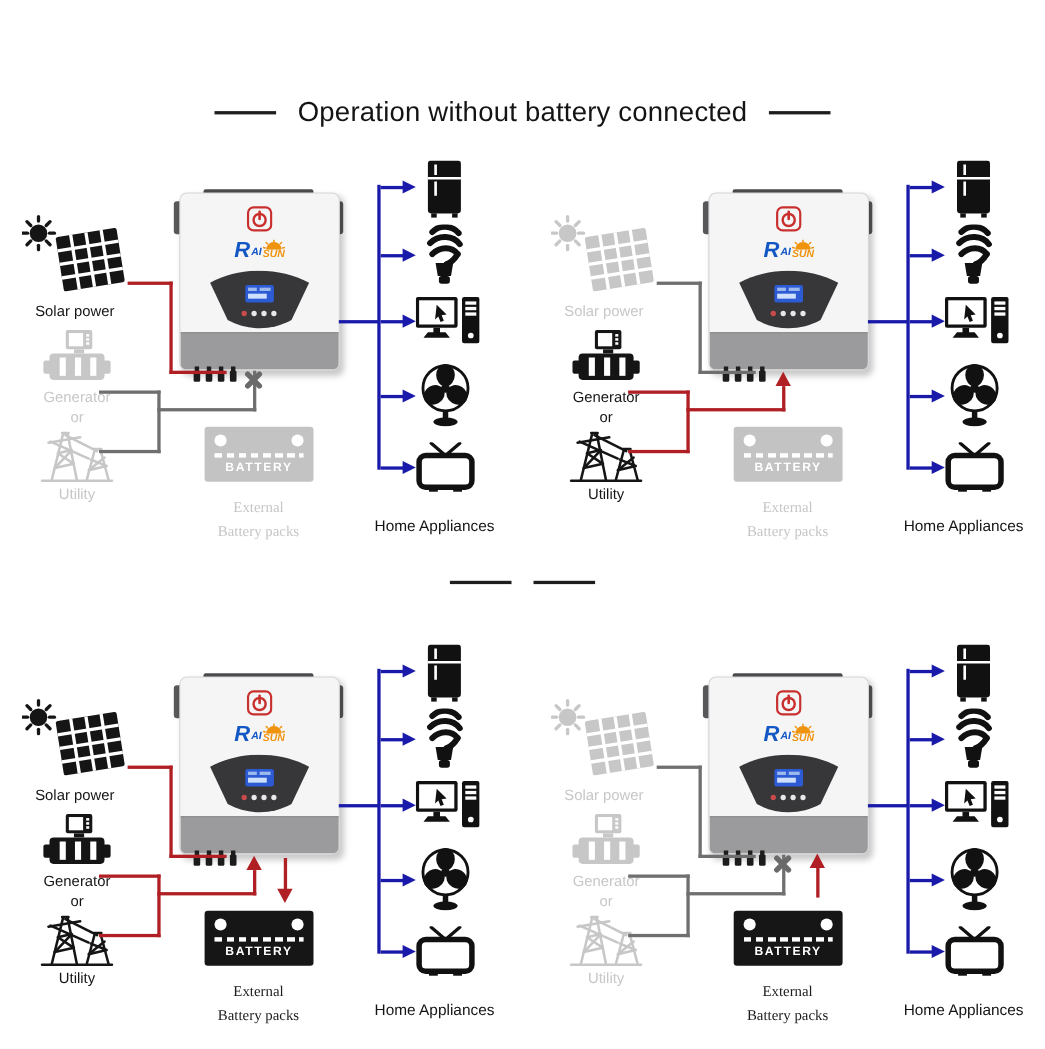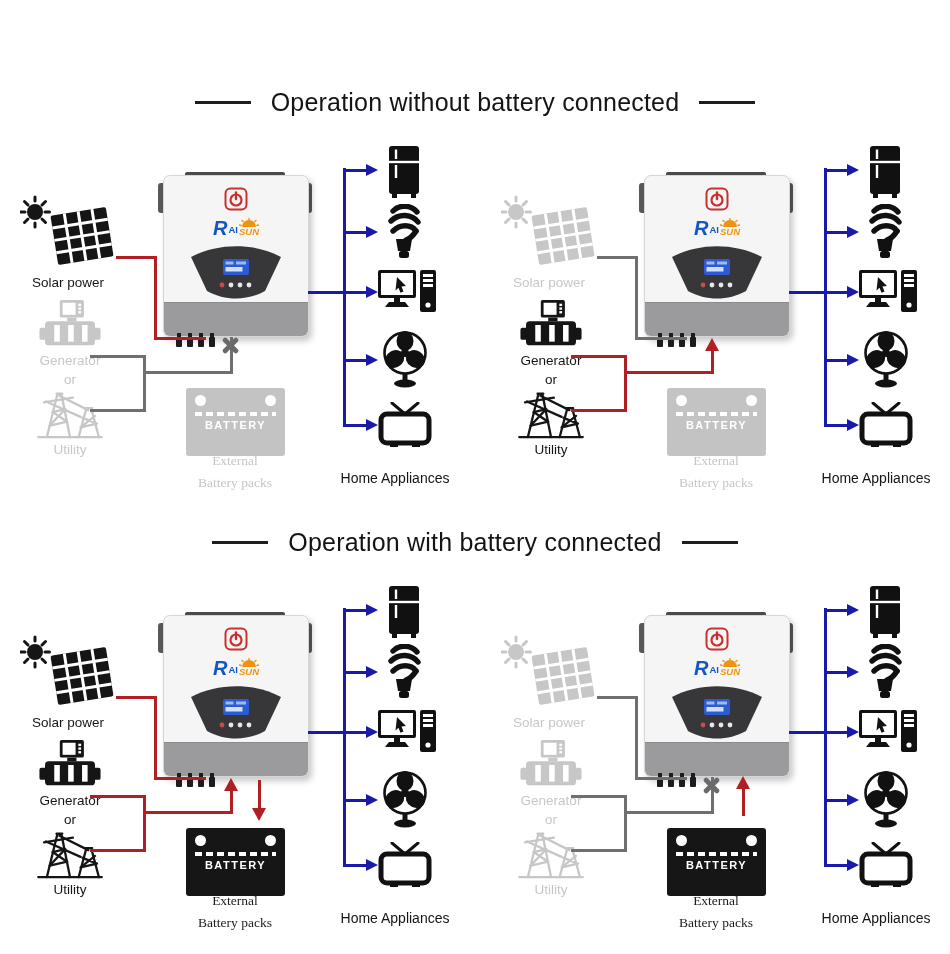--- a/index.html
+++ b/index.html
@@ -23,29 +23,29 @@
   
   .inv{position:absolute;left:163px;top:35px;width:144px;height:172px;}
   .inv-rail{position:absolute;left:22px;top:-3px;width:100px;height:5px;background:#4c4c4e;border-radius:2px;}
   .inv-tab{position:absolute;top:8px;width:10px;height:30px;background:#59595b;border-radius:3px;}
   .inv-tab.tl{left:-5px;} .inv-tab.tr{right:-5px;}
   .inv-body{position:absolute;left:0;top:0;width:144px;height:160px;background:#f5f5f6;
             border:1px solid #d6d6d8;border-radius:7px;box-shadow:3px 4px 6px rgba(0,0,0,.22);overflow:hidden;}
   .inv-power{position:absolute;left:60px;top:11px;width:24px;height:24px;}
   .inv-logo{position:absolute;left:0;top:42px;width:100%;display:flex;justify-content:center;align-items:flex-end;gap:1px;}
   .lr{font-size:20px;font-weight:bold;font-style:italic;color:#1257c4;line-height:.9;}
-  .lai{font-size:9.5px;font-weight:bold;color:#1257c4;padding-bottom:2px;}
+  .lai{font-size:9.5px;font-weight:bold;font-style:italic;color:#1257c4;padding-bottom:2px;}
   .lsw{display:inline-flex;flex-direction:column;align-items:center;line-height:1;}
   .lsun-ic{width:20px;height:9px;}
   .lsun{font-size:9.5px;font-weight:bold;font-style:italic;color:#f0930c;}
   .inv-display{position:absolute;left:24px;top:70px;width:96px;height:54px;}
   .inv-band{position:absolute;left:0;bottom:0;width:100%;height:33px;background:#9b9b9d;border-top:1px solid #8a8a8c;}
   .inv-terms{position:absolute;left:12px;top:158px;width:46px;height:15px;}
   
-  .battery{position:absolute;left:186px;top:248px;width:99px;height:68px;border-radius:3px;}
+  .battery{position:absolute;left:186px;top:248px;width:99px;height:50px;border-radius:3px;}
   .battery.on{background:#161616;} .battery.off{background:#c3c3c3;}
   .bterm{position:absolute;top:7px;width:11px;height:11px;border-radius:50%;background:#ffffff;}
   .bterm.l{left:9px;} .bterm.r{right:9px;}
   .bdash{position:absolute;left:9px;top:24px;width:81px;height:4px;
          background:repeating-linear-gradient(90deg,#fff 0 7px,transparent 7px 11px);}
   .blabel{position:absolute;left:0;top:31px;width:100%;text-align:center;color:#fff;
           font-size:11px;font-weight:bold;letter-spacing:1.5px;}
   .bat-cap{position:absolute;left:155px;top:310px;width:160px;text-align:center;font-size:13.5px;line-height:1.65;font-family:Liberation Serif, serif;}
   .bat-cap.dark{color:#1c1c1c;} .bat-cap.light{color:#c6c6c6;}
   
@@ -215,21 +215,20 @@
 
 <div class="canvas">
 
   <div class="title-row t1">
     <div class="tdash"></div>
     <div class="title-text">Operation without battery connected</div>
     <div class="tdash"></div>
   </div>
   <div class="title-row t2">
     <div class="tdash"></div>
-    <div class="title-text">Operation with battery connected</div>
     <div class="tdash"></div>
   </div>
 
   <div class="quad q1">
     <div class="src solar-group active">
       <svg class="ic" width="96" height="78">
           <use href="#i-solar"></use>
         </svg>
       <div class="src-label">Solar power</div>
     </div>

